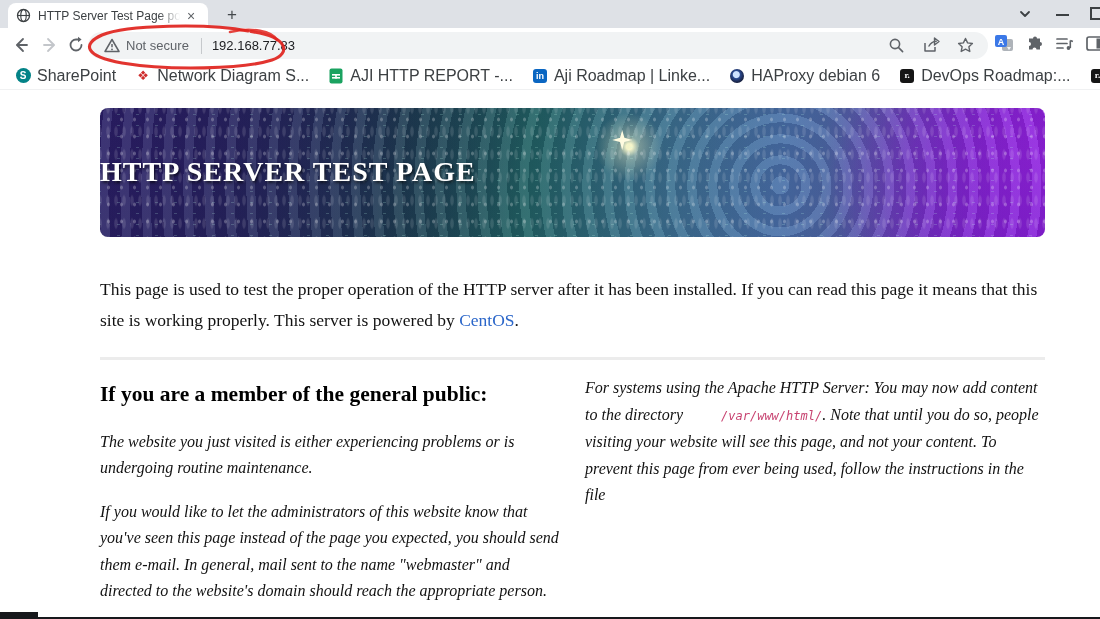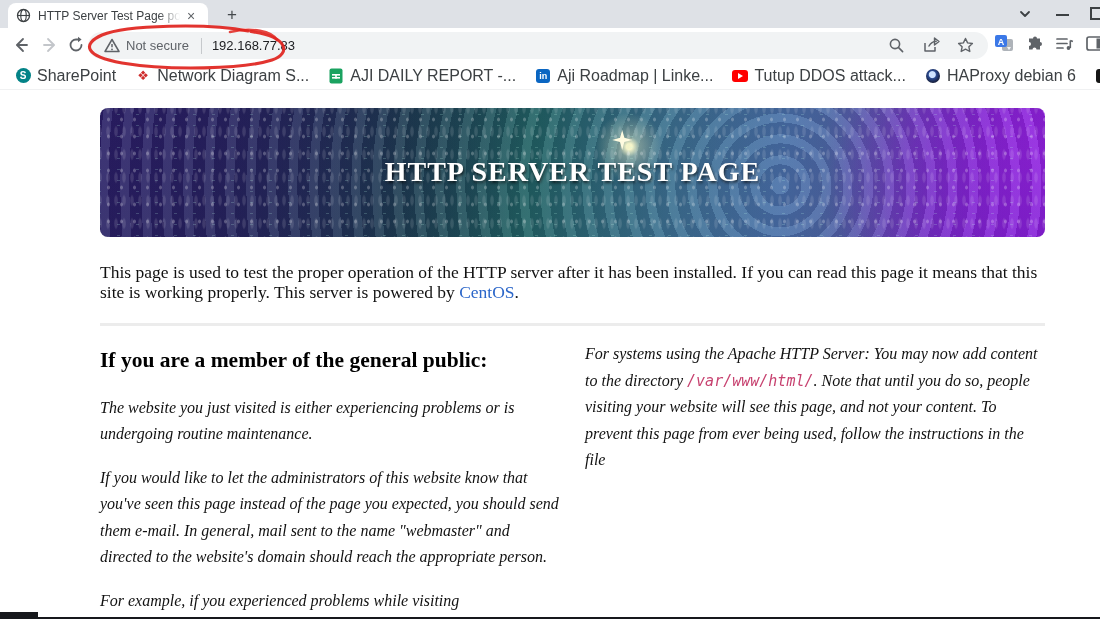--- a/index.html
+++ b/index.html
@@ -85,37 +85,37 @@
       radial-gradient(rgba(255,255,255,0.12) 1.3px, transparent 2.2px);
     background-size:13px 17px, 19px 11px, 8px 23px;
     background-position:2px 3px, 9px 1px, 4px 12px;
   }
   .banner-star {
     position:absolute; left:54.2%; top:17%; width:20px; height:20px; background:#fffbe0;
     clip-path:polygon(50% 0, 61% 39%, 100% 50%, 61% 61%, 50% 100%, 39% 61%, 0 50%, 39% 39%);
     filter:blur(0.5px);
   }
   .banner h1 {
-    position:absolute; top:50%; left:0; transform:translateY(-54%); width:100%; text-align:center;
+    position:absolute; top:50%; left:0; transform:translateY(-54%); width:100%; text-align:left;
     font-family:"Liberation Serif", serif; font-size:28px; font-weight:bold; color:#fff;
     letter-spacing:1px; text-shadow:1px 2px 3px rgba(0,0,0,0.65);
   }
 
   .lead {
-    margin-top:25px; font-family:"Liberation Serif", serif; font-size:17.5px; line-height:20px; color:#111;
+    margin-top:37px; font-family:"Liberation Serif", serif; font-size:17.5px; line-height:31px; color:#111;
   }
   .lead a { color:#2b66c9; text-decoration:none; }
 
   hr.rule { border:none; height:3px; background:#ececec; margin:21px 0 15px 0; }
 
   .columns { display:flex; gap:25px; }
   .col { width:460px; font-family:"Liberation Serif", serif; font-size:16px; line-height:26.5px; color:#111; }
   .col h2 { font-family:"Liberation Serif", serif; font-size:21.5px; font-weight:bold; color:#000; margin:6px 0 21px 0; }
   .col p { margin:0 0 17px 0;font-style:italic; }
-  .code { font-family:"DejaVu Sans Mono", monospace; font-size:15px; color:#c7416f; }
+  .code { font-family:"DejaVu Sans Mono", monospace; font-size:12px; color:#c7416f;margin-left:34px; }
 
   .bottom-line { position:absolute; left:38px; bottom:0; width:1062px; height:2px; background:#16181c; }
   .bottom-block { position:absolute; left:0; bottom:0; width:38px; height:7px; background:#16181c; }
 
   svg { display:block; }
 </style>
 </head>
 <body>
 
 <div class="titlebar">
@@ -239,33 +239,27 @@
   </div>
   <div class="bm-item">
     <span class="bm-ico">
       <svg width="14" height="16" viewBox="0 0 14 16">
           <rect x="0.5" y="0.5" width="13" height="15" rx="2" fill="#1aa260"></rect>
           <rect x="3" y="6" width="8" height="1.6" fill="#fff"></rect>
           <rect x="3" y="9" width="8" height="1.6" fill="#fff"></rect>
           <rect x="6.2" y="6" width="1.6" height="4.6" fill="#fff"></rect>
         </svg>
     </span>
-    <span class="bm-label">AJI DAILY REPORT -...</span>
+    <span class="bm-label">AJI HTTP REPORT -...</span>
   </div>
   <div class="bm-item">
     <span class="bm-ico">
         <span class="ico-linkedin">in</span>
       </span>
     <span class="bm-label">Aji Roadmap | Linke...</span>
-  </div>
-  <div class="bm-item">
-    <span class="bm-ico">
-        <span class="ico-youtube"></span>
-      </span>
-    <span class="bm-label">Tutup DDOS attack...</span>
   </div>
   <div class="bm-item">
     <span class="bm-ico">
         <span class="ico-haproxy"></span>
       </span>
     <span class="bm-label">HAProxy debian 6</span>
   </div>
   <div class="bm-item">
     <span class="bm-ico">
         <span class="ico-roadmap">r.</span>

